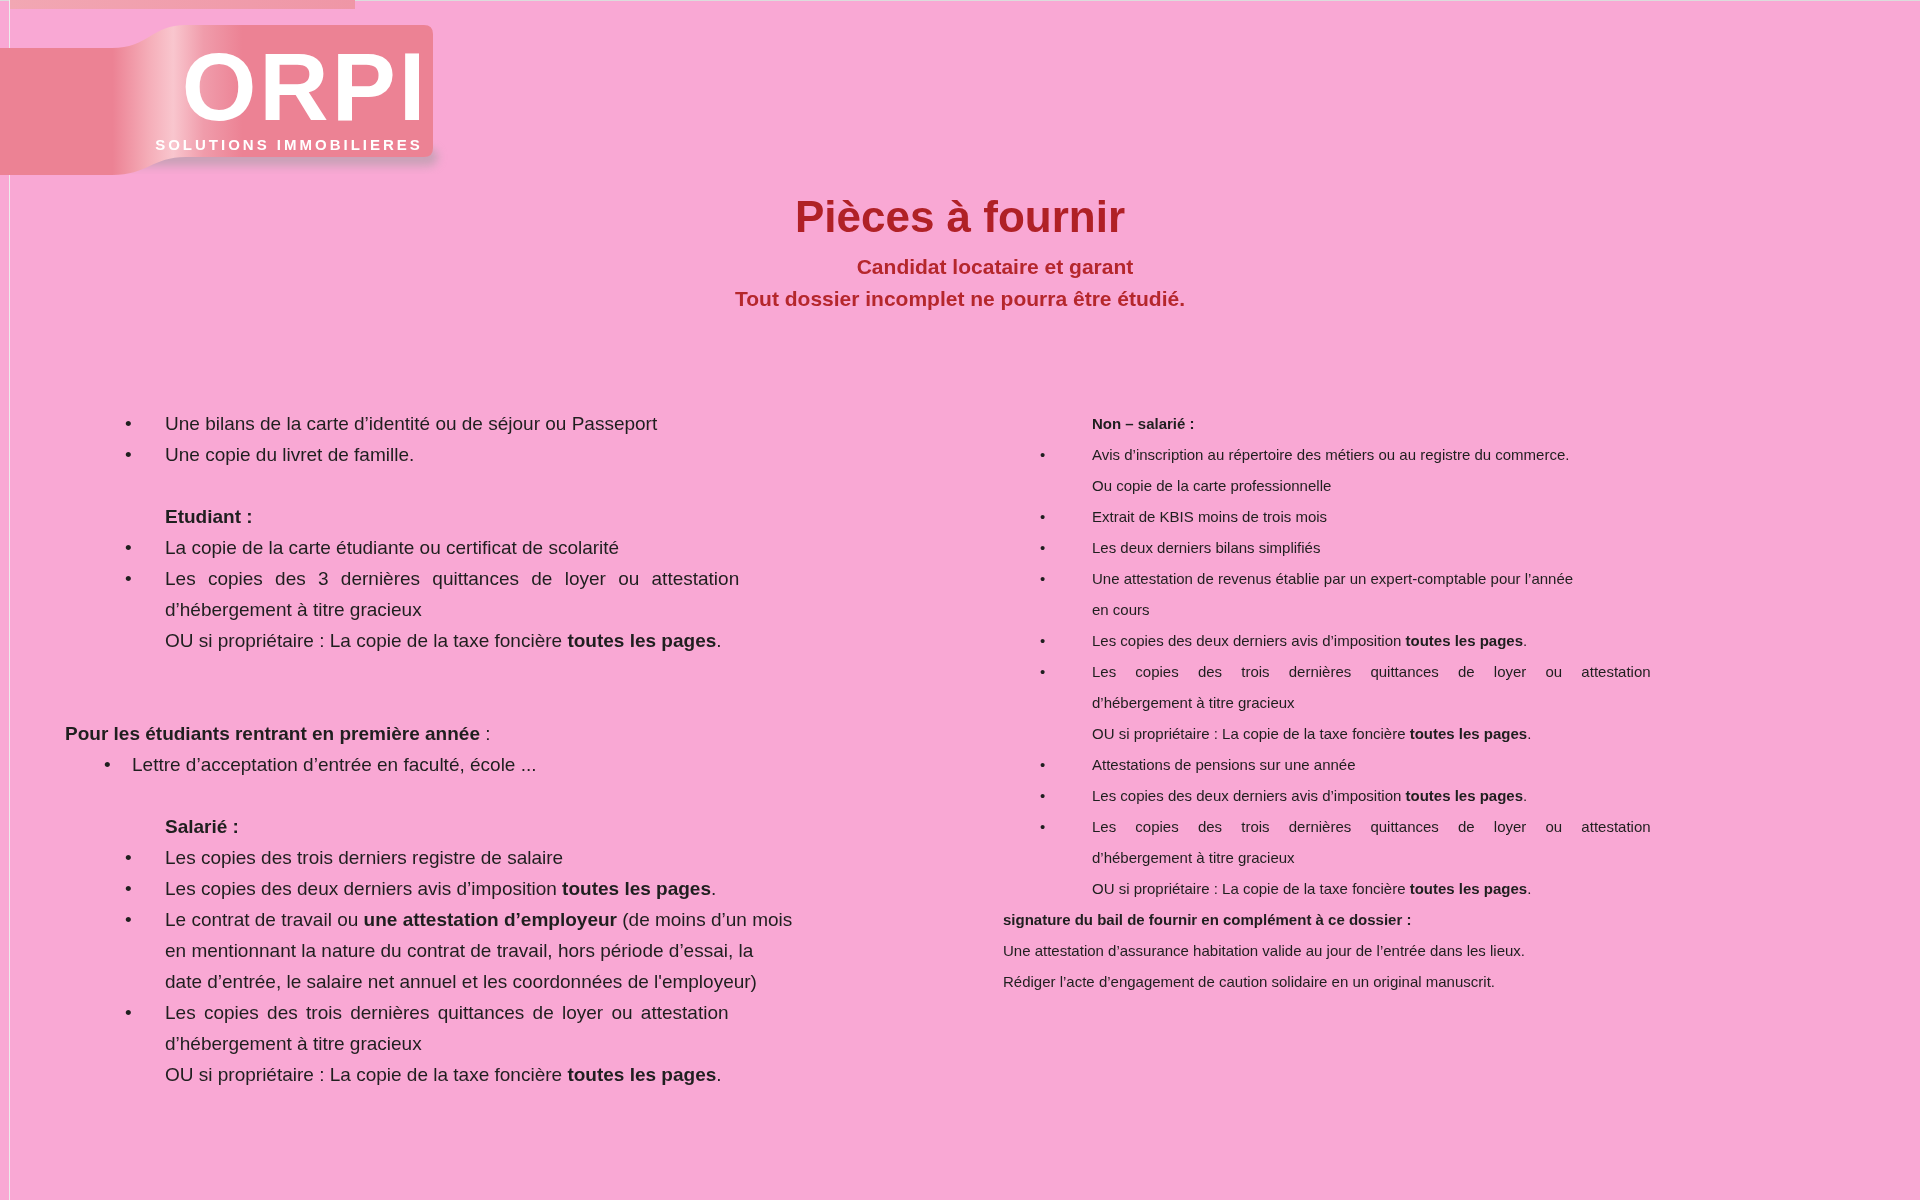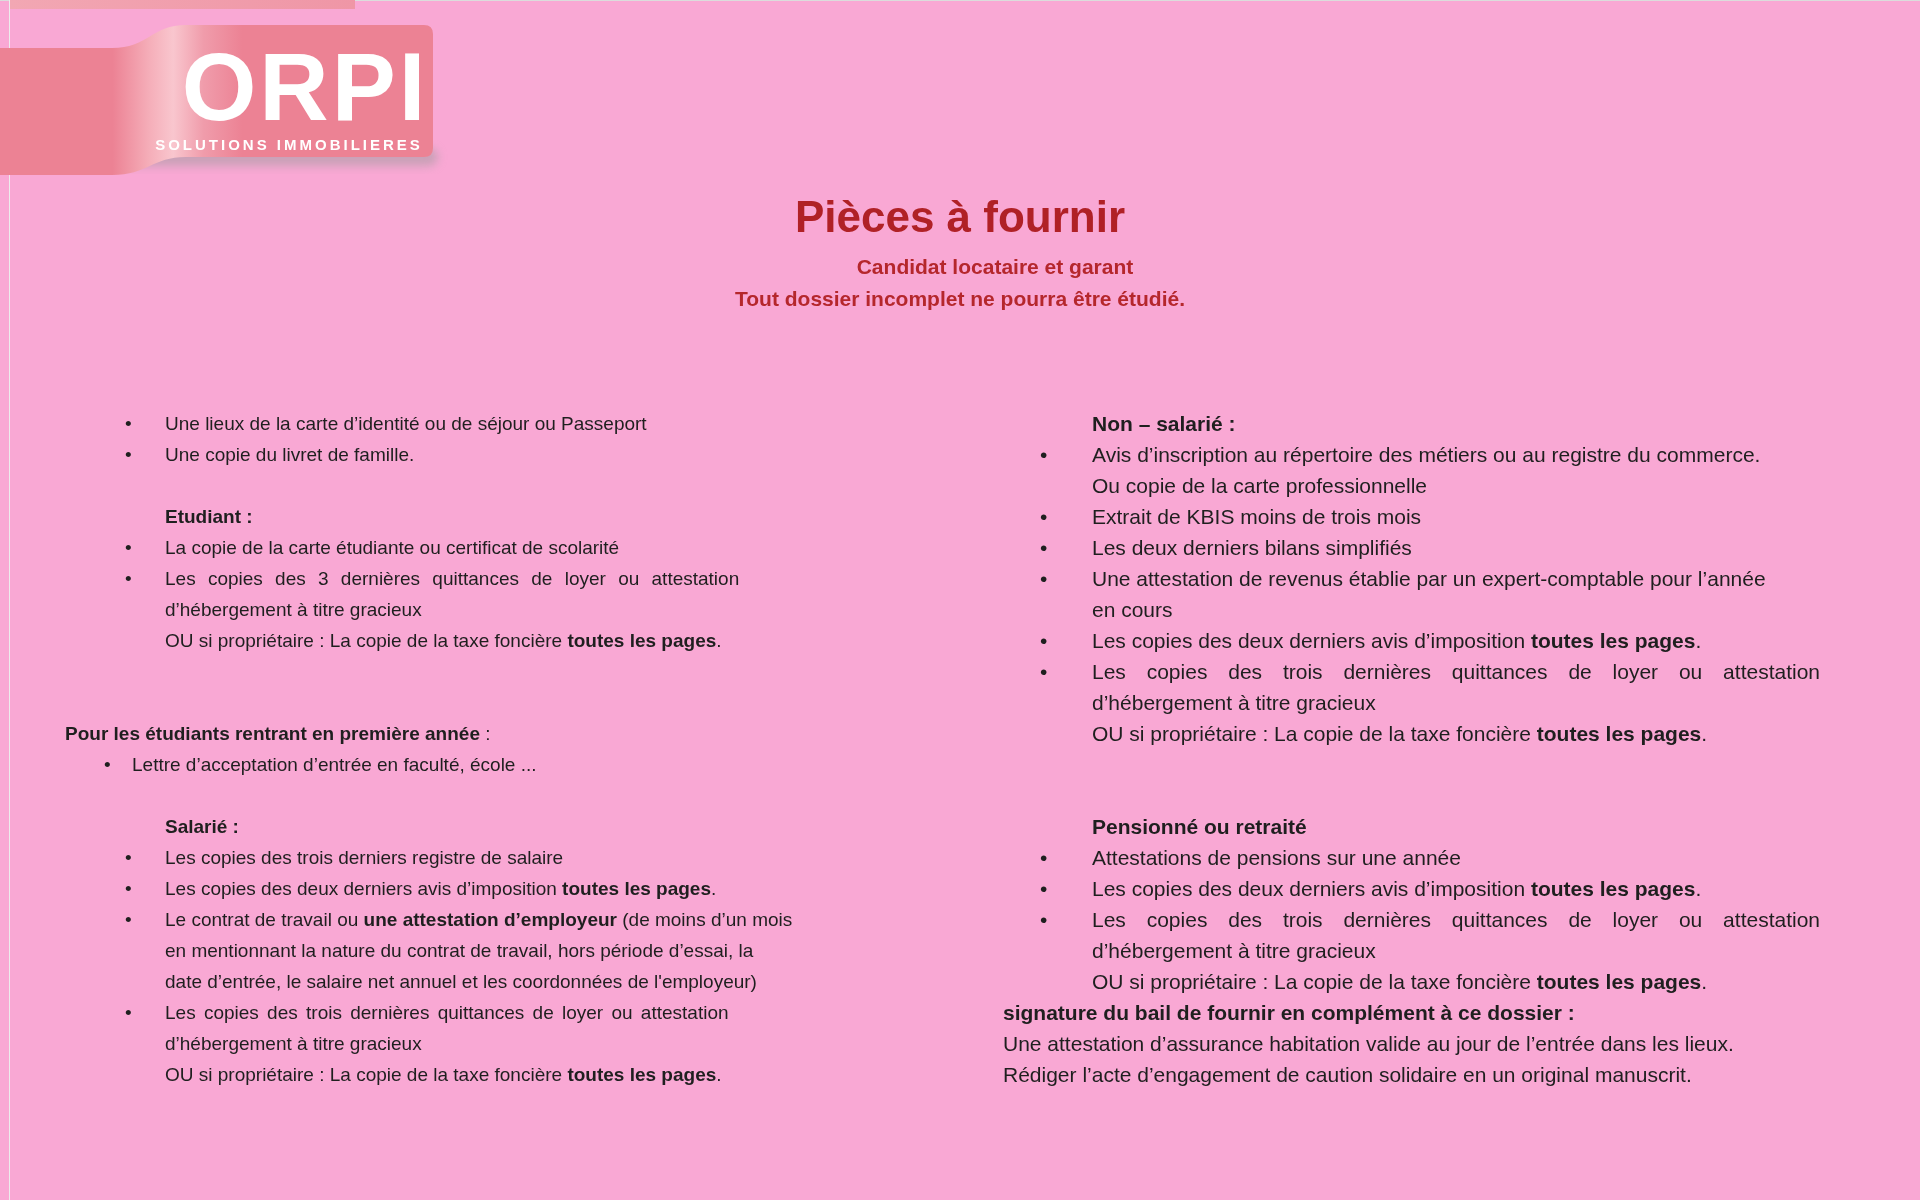--- a/index.html
+++ b/index.html
@@ -20,21 +20,21 @@
   }
   .doc-sub{
     position:absolute;left:0;width:100%;text-align:center;
     font-weight:bold;font-size:21px;line-height:30px;color:#b5272c;
   }
   .sub1{top:252px;padding-left:35px;}
   .sub2{top:284px;}
 
   .col{position:absolute;top:408px;box-sizing:border-box;}
   .col-left{left:65px;width:692px;font-size:19px;line-height:31px;}
-  .col-right{left:1003px;width:841px;font-size:21px;line-height:31px;}
+  .col-right{left:1003px;width:841px;font-size:15px;line-height:31px;}
 
   .line{position:relative;white-space:nowrap;padding-left:100px;}
   .col-right .line{padding-left:89px;}
   .line .bullet{position:absolute;}
   .col-left .line .bullet{left:60px;}
   .col-right .line .bullet{left:37px;}
   .col-left .line.sub{padding-left:67px;}
   .col-left .line.sub .bullet{left:39px;}
   .line.flush{padding-left:0;}
   .b{font-weight:bold;}
@@ -70,21 +70,21 @@
     <path fill="url(#gMain)" d="M0,48 H112 C148,48 152,25 186,25 H424 Q433,25 433,34 V148 Q433,157 424,157 H186 C152,157 148,175 112,175 H0 Z"></path>
     <text x="305" y="120" text-anchor="middle" font-family="Liberation Sans, sans-serif" font-size="96" font-weight="bold" letter-spacing="3" fill="#ffffff">ORPI</text>
     <text x="289" y="150" text-anchor="middle" font-family="Liberation Sans, sans-serif" font-size="15" font-weight="bold" letter-spacing="3" fill="#ffffff">SOLUTIONS IMMOBILIERES</text>
   </svg>
 
   <div class="doc-title">Pièces à fournir</div>
   <div class="doc-sub sub1">Candidat locataire et garant</div>
   <div class="doc-sub sub2">Tout dossier incomplet ne pourra être étudié.</div>
 
   <div class="col col-left" id="col-left">
-      <div class="line"><span class="bullet">•</span><span>Une lieux de la carte d’identité ou de séjour ou Passeport</span></div>
+      <div class="line"><span class="bullet">•</span><span>Une bilans de la carte d’identité ou de séjour ou Passeport</span></div>
       <div class="line"><span class="bullet">•</span><span>Une copie du livret de famille.</span></div>
       <div class="line" style="margin-top: 31px;"><span class="b">Etudiant :</span></div>
       <div class="line"><span class="bullet">•</span><span>La copie de la carte étudiante ou certificat de scolarité</span></div>
       <div class="line" style="word-spacing: 7px;"><span class="bullet">•</span><span>Les copies des 3 dernières quittances de loyer ou attestation</span></div>
       <div class="line"><span>d’hébergement à titre gracieux</span></div>
       <div class="line"><span>OU si propriétaire : La copie de la taxe foncière </span><span class="b">toutes les pages</span><span>.</span></div>
       <div class="line flush" style="margin-top: 62px;"><span class="b">Pour les étudiants rentrant en première année</span><span> :</span></div>
       <div class="line sub"><span class="bullet">•</span><span>Lettre d’acceptation d’entrée en faculté, école ...</span></div>
       <div class="line" style="margin-top: 31px;"><span class="b">Salarié :</span></div>
       <div class="line"><span class="bullet">•</span><span>Les copies des trois derniers registre de salaire</span></div>
@@ -101,21 +101,20 @@
       <div class="line"><span class="bullet">•</span><span>Avis d’inscription au répertoire des métiers ou au registre du commerce.</span></div>
       <div class="line"><span>Ou copie de la carte professionnelle</span></div>
       <div class="line"><span class="bullet">•</span><span>Extrait de KBIS moins de trois mois</span></div>
       <div class="line"><span class="bullet">•</span><span>Les deux derniers bilans simplifiés</span></div>
       <div class="line"><span class="bullet">•</span><span>Une attestation de revenus établie par un expert-comptable pour l’année</span></div>
       <div class="line"><span>en cours</span></div>
       <div class="line"><span class="bullet">•</span><span>Les copies des deux derniers avis d’imposition </span><span class="b">toutes les pages</span><span>.</span></div>
       <div class="line" style="word-spacing: 15px;"><span class="bullet">•</span><span>Les copies des trois dernières quittances de loyer ou attestation</span></div>
       <div class="line"><span>d’hébergement à titre gracieux</span></div>
       <div class="line"><span>OU si propriétaire : La copie de la taxe foncière </span><span class="b">toutes les pages</span><span>.</span></div>
-      <div class="line" style="margin-top: 62px;"><span class="b">Pensionné ou retraité</span></div>
       <div class="line"><span class="bullet">•</span><span>Attestations de pensions sur une année</span></div>
       <div class="line"><span class="bullet">•</span><span>Les copies des deux derniers avis d’imposition </span><span class="b">toutes les pages</span><span>.</span></div>
       <div class="line" style="word-spacing: 15px;"><span class="bullet">•</span><span>Les copies des trois dernières quittances de loyer ou attestation</span></div>
       <div class="line"><span>d’hébergement à titre gracieux</span></div>
       <div class="line"><span>OU si propriétaire : La copie de la taxe foncière </span><span class="b">toutes les pages</span><span>.</span></div>
       <div class="line flush"><span class="b">signature du bail de fournir en complément à ce dossier :</span></div>
       <div class="line flush"><span>Une attestation d’assurance habitation valide au jour de l’entrée dans les lieux.</span></div>
       <div class="line flush"><span>Rédiger l’acte d’engagement de caution solidaire en un original manuscrit.</span></div>
     </div>
 </div>

